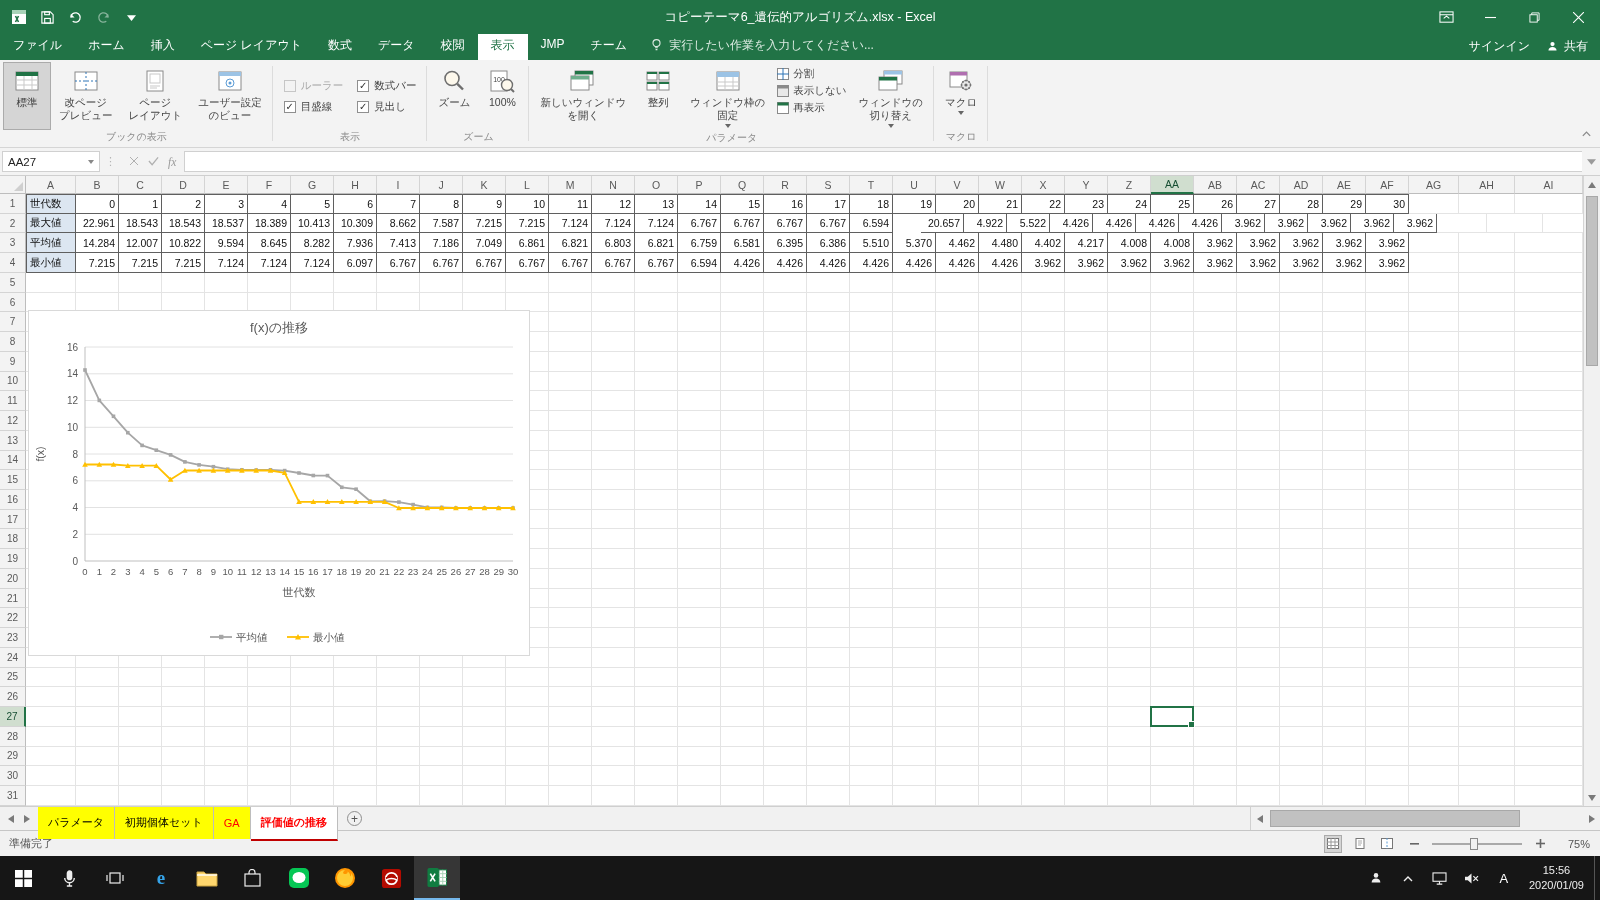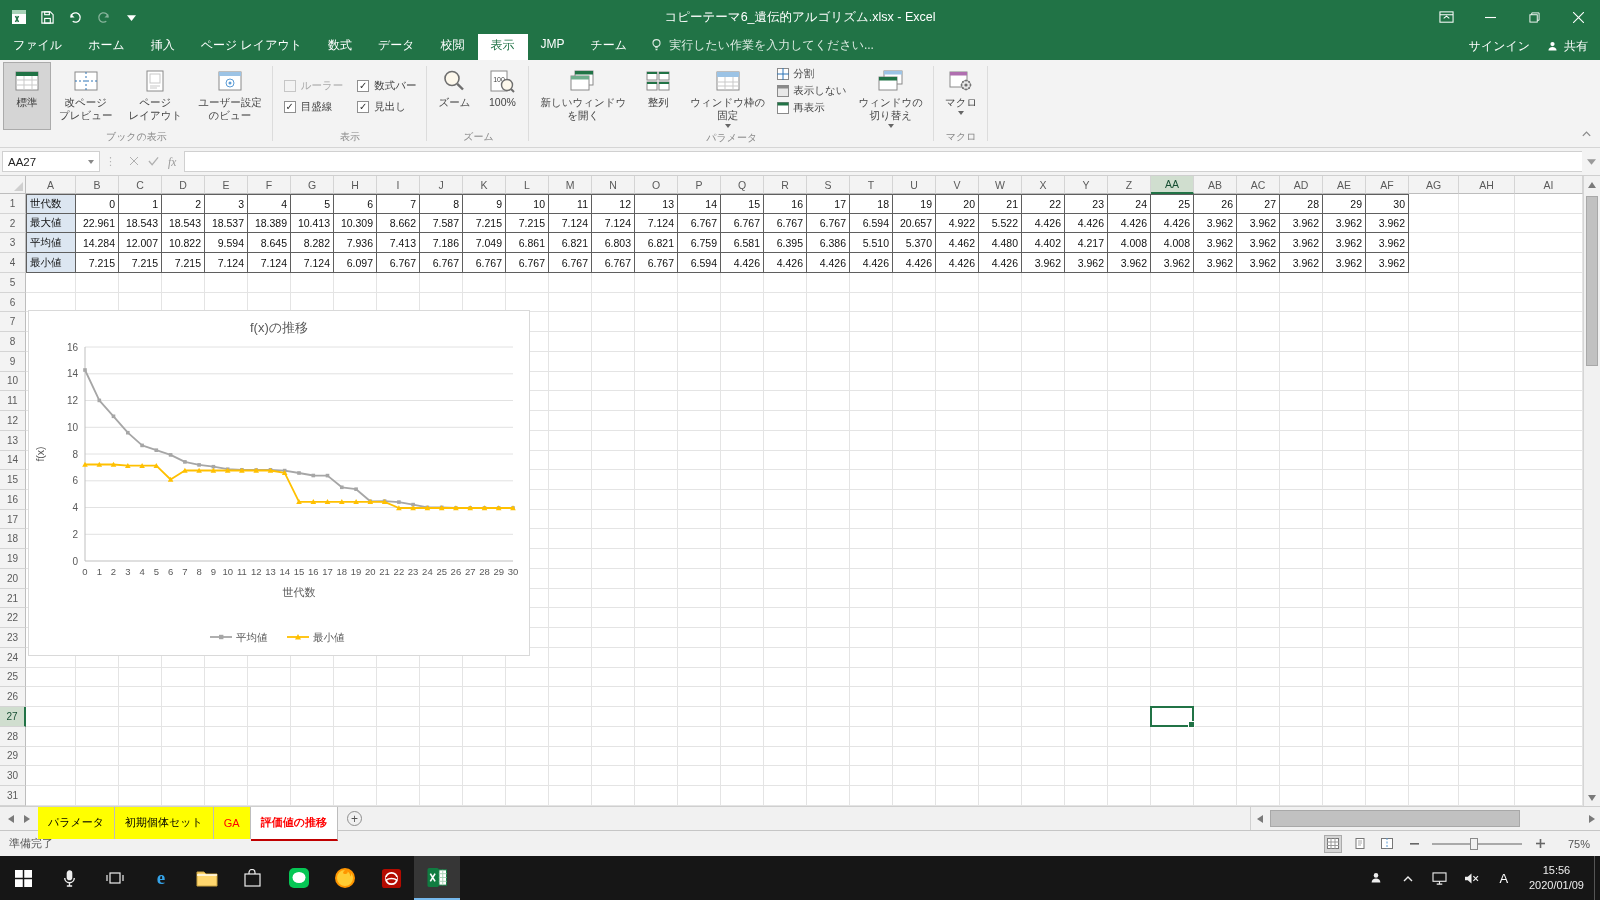--- a/index.html
+++ b/index.html
@@ -550,21 +550,21 @@
           <div class="gcell db num" style="width: 43px;">7.215</div>
           <div class="gcell db num" style="width: 43px;">7.215</div>
           <div class="gcell db num" style="width: 43px;">7.124</div>
           <div class="gcell db num" style="width: 43px;">7.124</div>
           <div class="gcell db num" style="width: 43px;">7.124</div>
           <div class="gcell db num" style="width: 43px;">6.767</div>
           <div class="gcell db num" style="width: 43px;">6.767</div>
           <div class="gcell db num" style="width: 43px;">6.767</div>
           <div class="gcell db num" style="width: 43px;">6.767</div>
           <div class="gcell db num" style="width: 43px;">6.594</div>
-          <div class="gcell db num" style="width: 43px;">20.657</div>
+          <div class="gcell db num" style="width: 43px; margin-left: 28px;">20.657</div>
           <div class="gcell db num" style="width: 43px;">4.922</div>
           <div class="gcell db num" style="width: 43px;">5.522</div>
           <div class="gcell db num" style="width: 43px;">4.426</div>
           <div class="gcell db num" style="width: 43px;">4.426</div>
           <div class="gcell db num" style="width: 43px;">4.426</div>
           <div class="gcell db num" style="width: 43px;">4.426</div>
           <div class="gcell db num" style="width: 43px;">3.962</div>
           <div class="gcell db num" style="width: 43px;">3.962</div>
           <div class="gcell db num" style="width: 43px;">3.962</div>
           <div class="gcell db num" style="width: 43px;">3.962</div>

